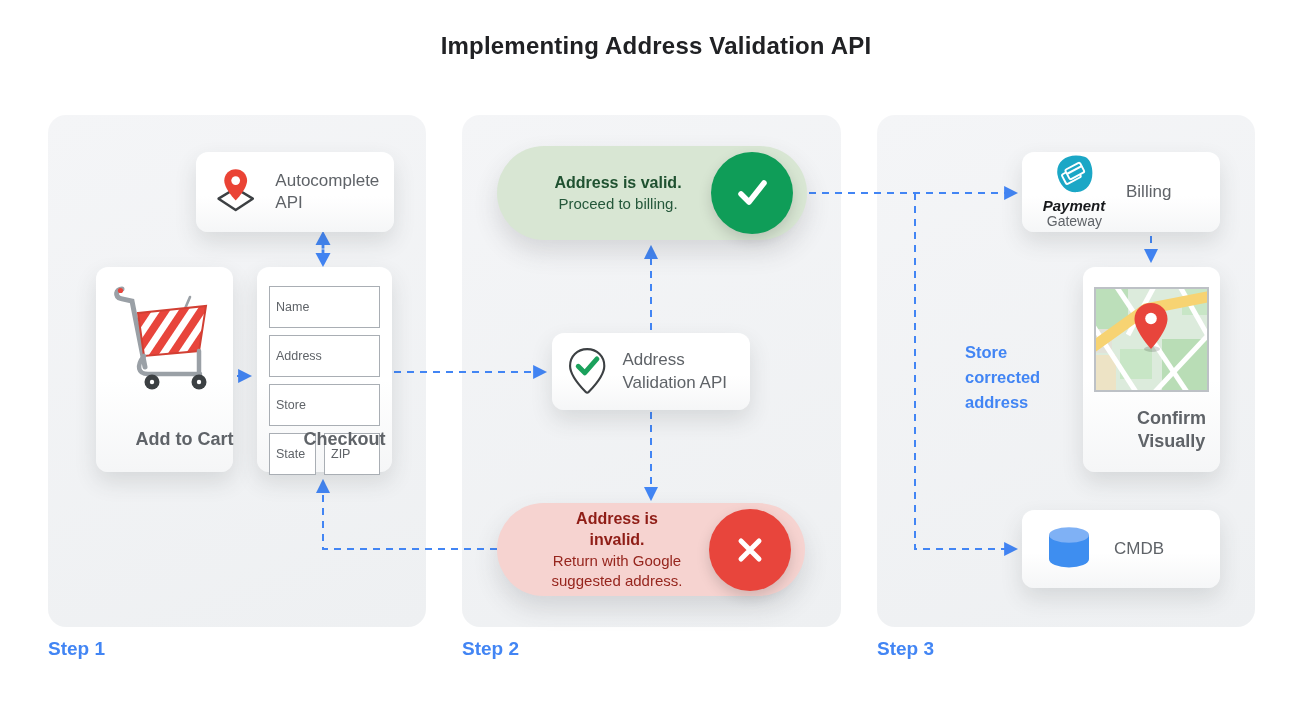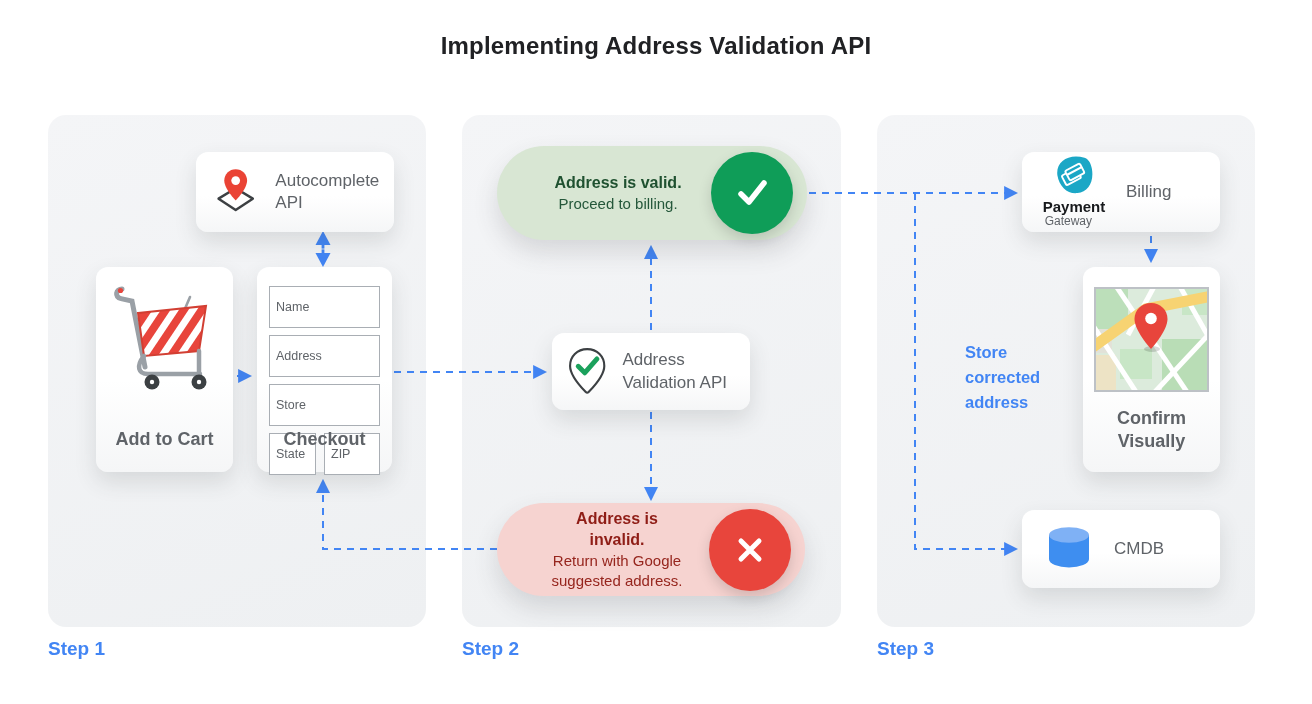--- a/index.html
+++ b/index.html
@@ -6,21 +6,21 @@
   .canvas{position:relative;width:1312px;height:704px;background:#ffffff;overflow:hidden;}
   .title{position:absolute;top:32px;left:0;width:100%;text-align:center;font-size:24px;font-weight:700;color:#202124;letter-spacing:.2px;}
   .panel{position:absolute;top:115px;height:512px;background:linear-gradient(160deg,#f4f5f7 0%,#eef0f2 100%);border-radius:18px;}
   .panel1{left:48px;width:378px;}
   .panel2{left:462px;width:379px;}
   .panel3{left:877px;width:378px;}
   .step-label{position:absolute;top:638px;font-size:19px;font-weight:700;color:#4285F4;}
   .card{position:absolute;background:linear-gradient(180deg,#ffffff 55%,#f5f6f7 100%);border-radius:12px;box-shadow:0 10px 22px rgba(60,64,67,.14);z-index:3;}
   .hcard{display:flex;align-items:center;gap:14px;padding:0 14px;box-sizing:border-box;}
   .side-label{color:#5F6368;font-size:17px;line-height:1.3;}
-  .vcard-label{position:absolute;bottom:22px;left:0;width:100%;text-align:center;font-weight:700;color:#5F6368;font-size:18px;line-height:1.25;}
+  .vcard-label{position:absolute;bottom:22px;left:0;width:100%;text-align:center;font-weight:700;color:#5F6368;font-size:18px;line-height:1.25;padding-left:20px;}
   .fields{position:absolute;top:19px;left:12px;right:12px;}
   .field{border:1px solid #A9AEB4;background:#fff;color:#5F6368;font-size:12.5px;padding:12px 6px;height:16px;line-height:16px;margin-bottom:7px;}
   .field-row{display:flex;gap:8px;}
   .field-state{width:33px;}
   .field-zip{flex:1;}
   .banner{position:absolute;border-radius:47px;z-index:3;box-shadow:0 12px 24px rgba(60,64,67,.16);}
   .banner-valid{left:497px;top:146px;width:310px;height:94px;background:#D8E6D3;}
   .banner-invalid{left:497px;top:503px;width:308px;height:93px;background:#F6D3D0;}
   .banner-text{position:absolute;top:50%;transform:translateY(-50%);left:50px;right:118px;text-align:center;line-height:1.35;}
   .banner-valid .banner-title{color:#1F5130;}
@@ -28,22 +28,22 @@
   .banner-invalid .banner-title{color:#8F1D16;}
   .banner-invalid .banner-sub{color:#96251D;}
   .banner-title{font-weight:700;font-size:16px;}
   .banner-sub{font-size:15px;}
   .circle{position:absolute;right:14px;top:6px;width:82px;height:82px;border-radius:50%;display:flex;align-items:center;justify-content:center;box-shadow:0 6px 14px rgba(0,0,0,.15);}
   .circle-green{background:#0F9D58;}
   .circle-red{background:#E8453C;}
   .store-note{position:absolute;left:935px;top:340px;width:100px;color:#4285F4;font-weight:700;font-size:16.5px;line-height:1.5;z-index:4;margin-left:30px;}
   .connectors{position:absolute;left:0;top:0;z-index:2;}
   .logo-box{display:flex;flex-direction:column;align-items:center;width:76px;flex:0 0 76px;}
-  .logo-line1{font-size:15px;font-weight:700;color:#17191c;line-height:1;margin-top:2px;}
-  .logo-line2{font-size:12px;color:#5F6368;line-height:1.2;align-self:flex-end;margin-right:20px;}
+  .logo-line1{font-size:15px;font-weight:700;font-style:italic;color:#17191c;line-height:1;margin-top:2px;}
+  .logo-line2{font-size:14px;color:#5F6368;line-height:1.2;align-self:flex-end;margin-right:10px;}
 </style>
 </head>
 <body>
 
 <div class="canvas">
 
   <div class="title">Implementing Address Validation API</div>
 
   <div class="panel panel1"></div>
   <div class="panel panel2"></div>

